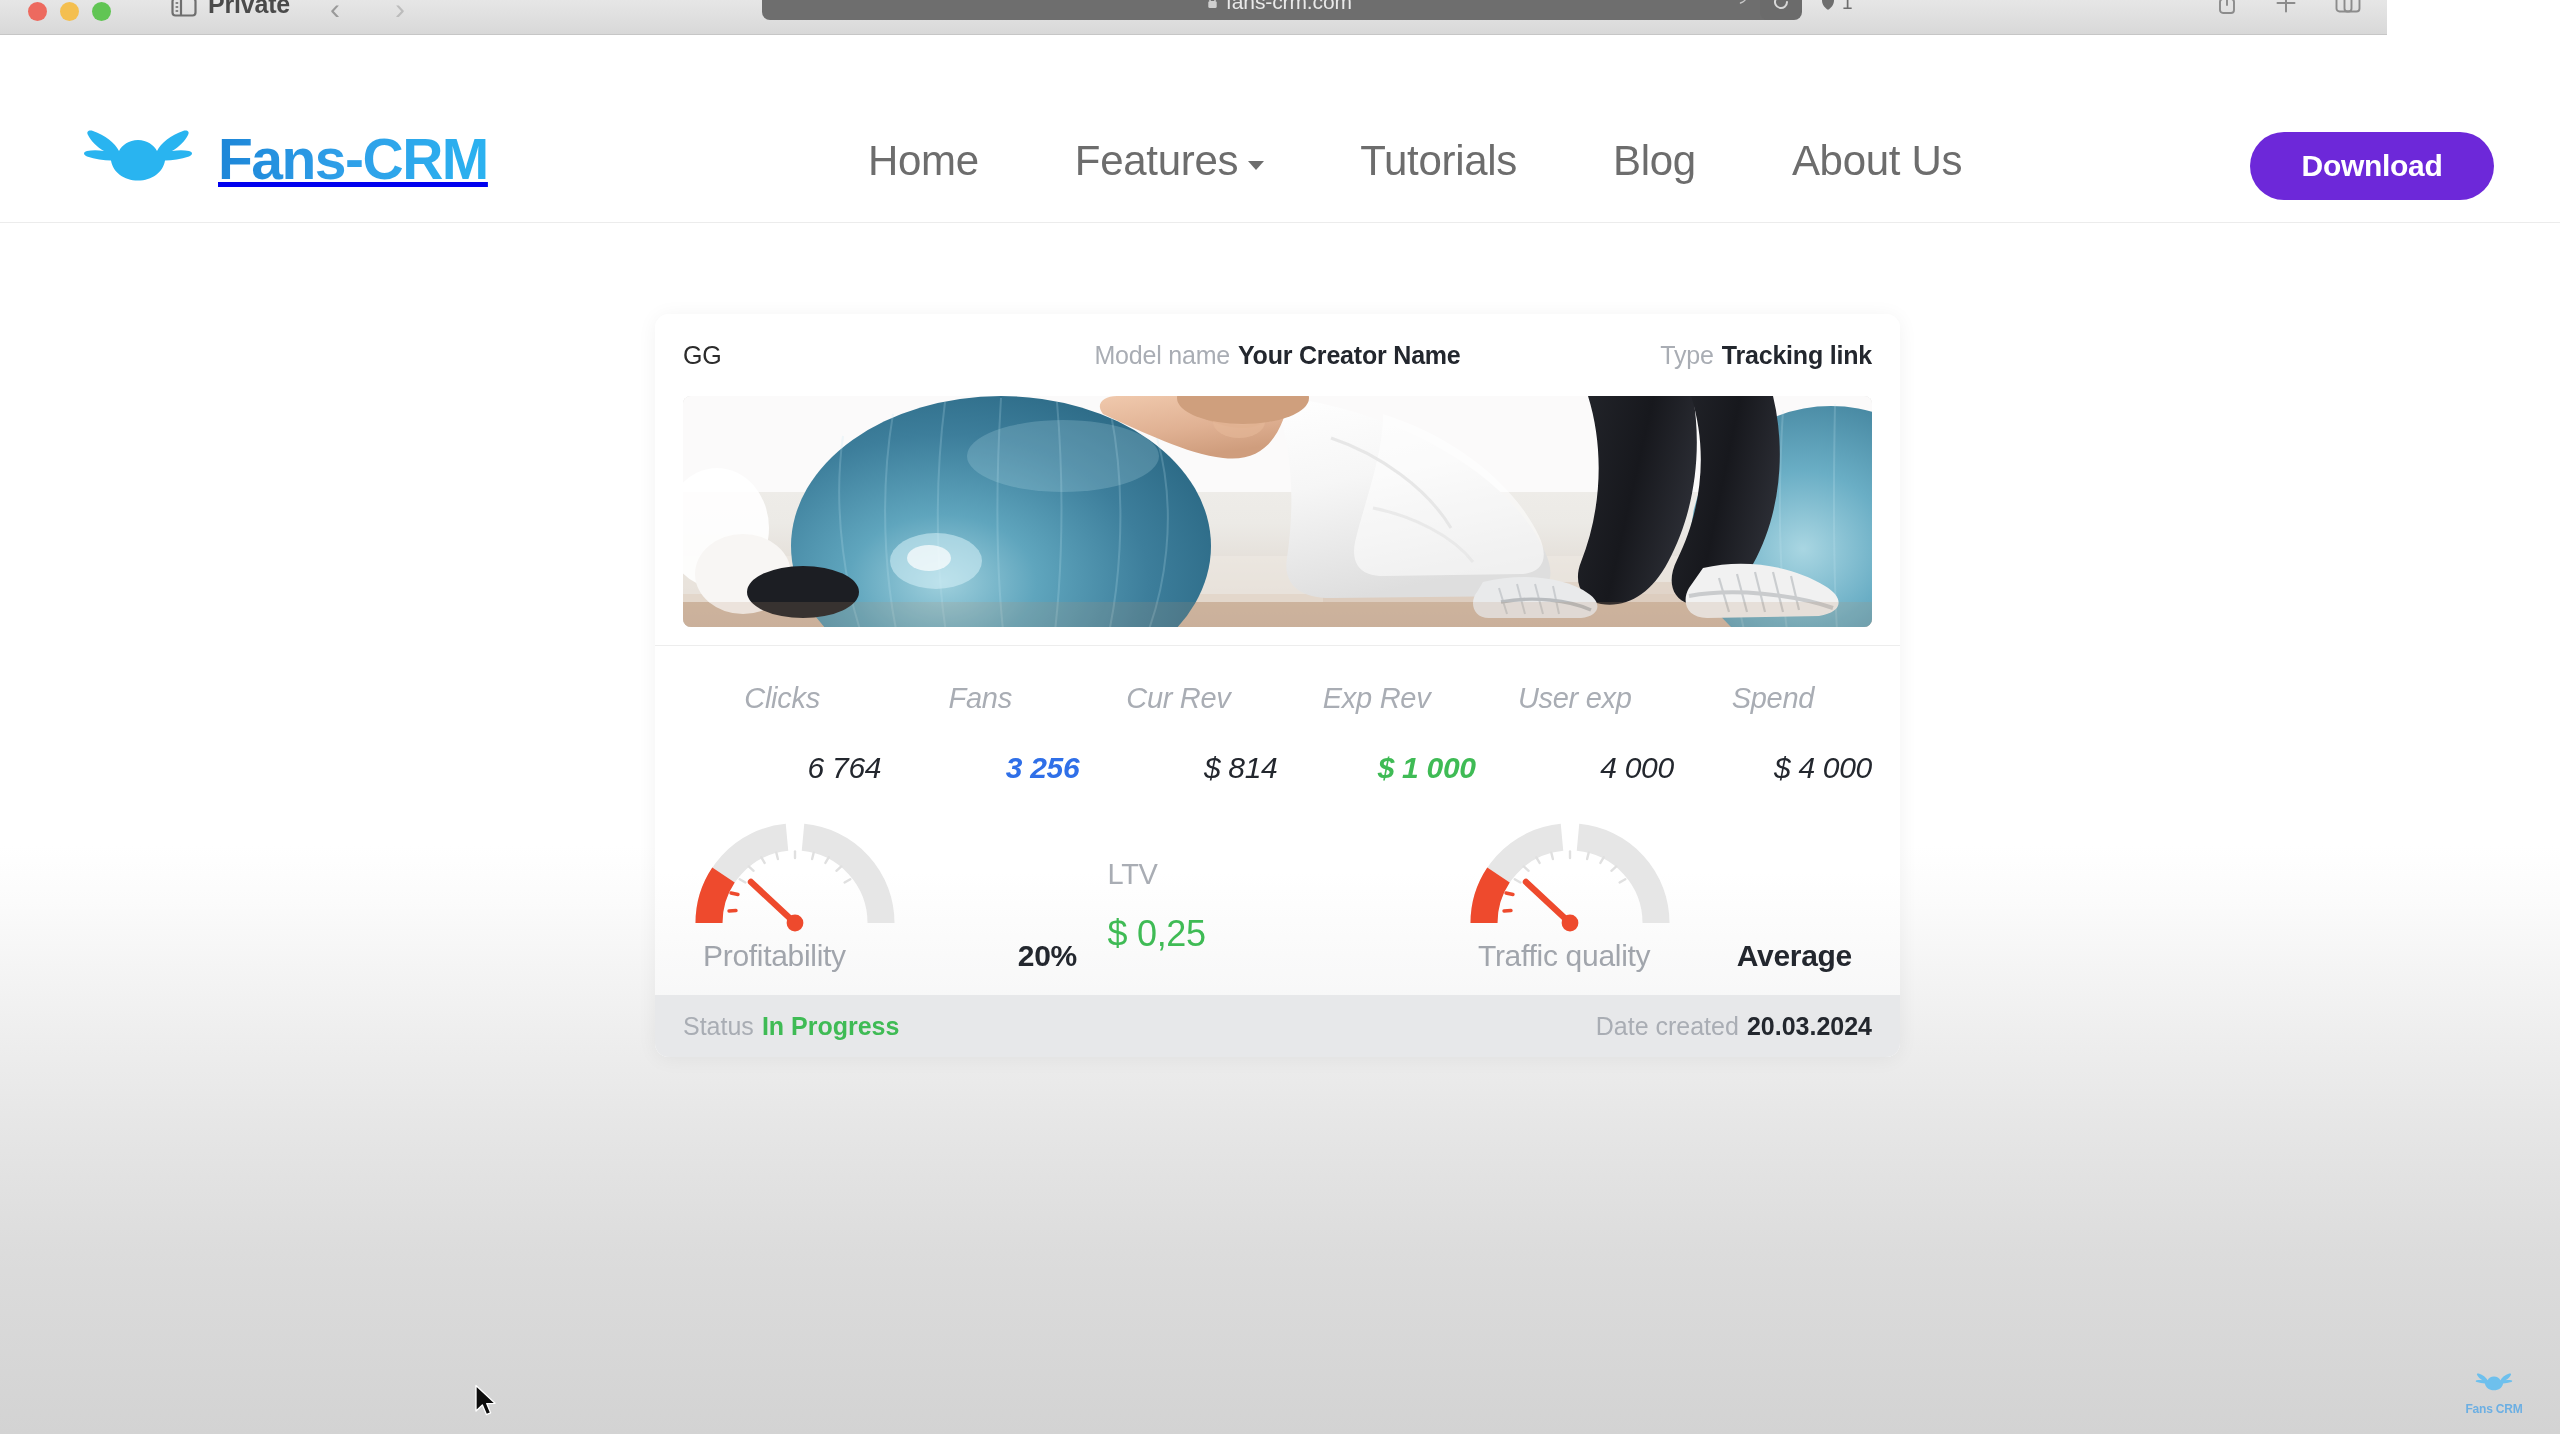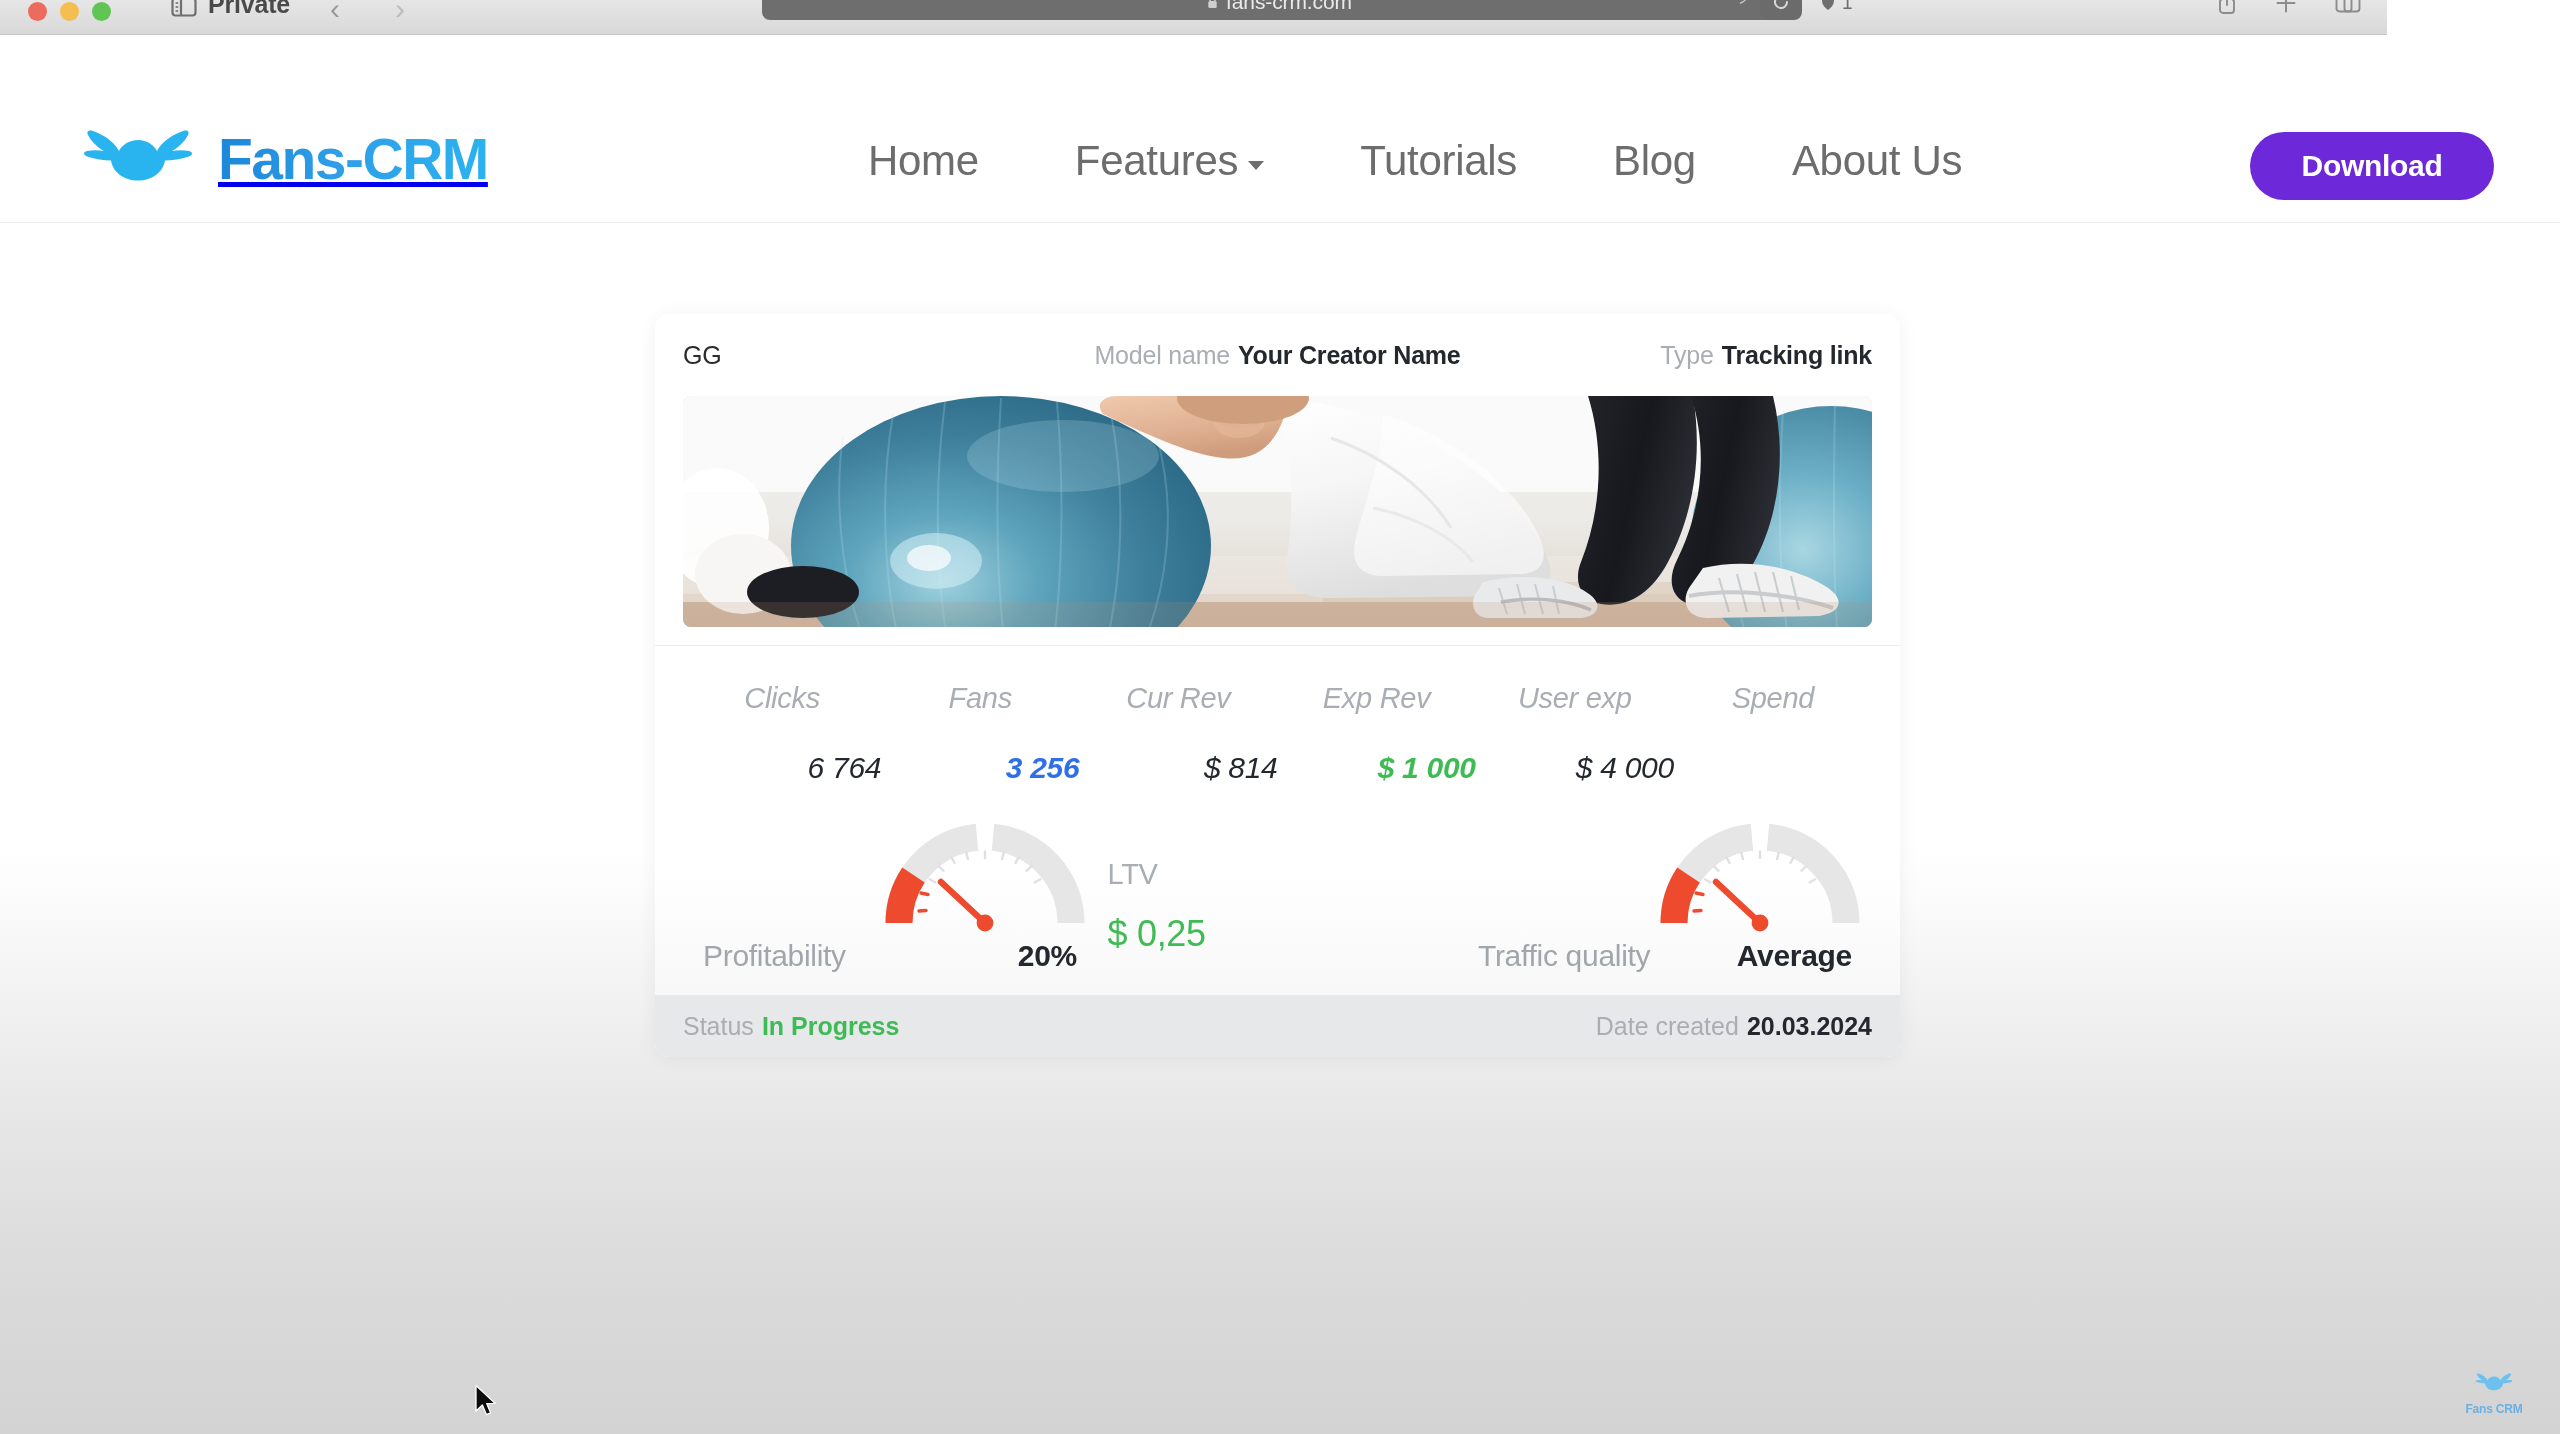--- a/index.html
+++ b/index.html
@@ -289,21 +289,21 @@
   #gauges-row {
     display: flex;
     align-items: flex-end;
     justify-content: space-between;
     padding: 10px 40px 0 40px;
     height: 170px;
   }
   .gauge-unit {
     display: flex;
     flex-direction: column;
-    align-items: flex-end;
+    align-items: flex-start;
     width: 390px;
   }
   .gauge-svg { display: block; }
   .gauge-caption {
     display: flex;
     align-items: baseline;
     justify-content: space-between;
     width: 100%;
     margin-top: 4px;
     padding: 0 8px;
@@ -635,20 +635,21 @@
         <div class="metric-label">Fans</div>
         <div class="metric-label">Cur Rev</div>
         <div class="metric-label">Exp Rev</div>
         <div class="metric-label">User exp</div>
         <div class="metric-label">Spend</div>
 
         <div class="metric-value">6 764</div>
         <div class="metric-value val-blue">3 256</div>
         <div class="metric-value">$ 814</div>
         <div class="metric-value val-green">$ 1 000</div>
+        <div class="metric-value">4 000</div>
         <div class="metric-value">$ 4 000</div>
       </div>
 
       <div id="gauges-row">
 
         <div class="gauge-unit">
           <span>
             <svg class="gauge-svg" viewBox="0 0 200 116" width="200" height="116" aria-hidden="true">
 
               <path d="M14 104 A86 86 0 0 1 92 18.3" fill="none" stroke="#e6e6e6" stroke-width="27" stroke-linecap="butt"></path>

